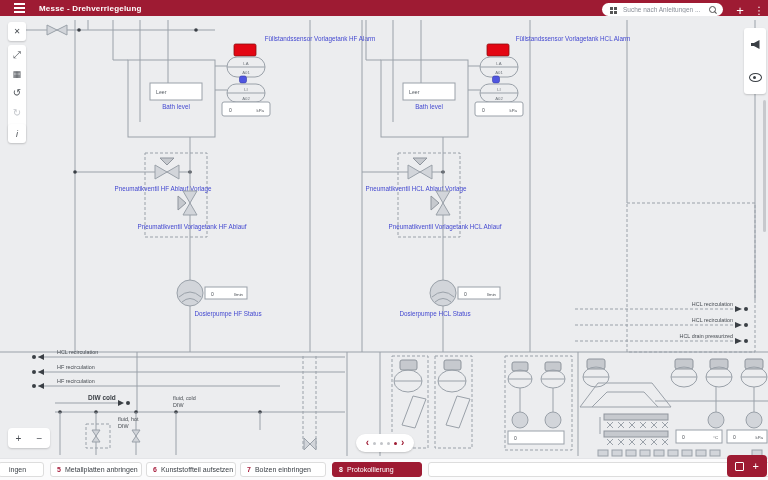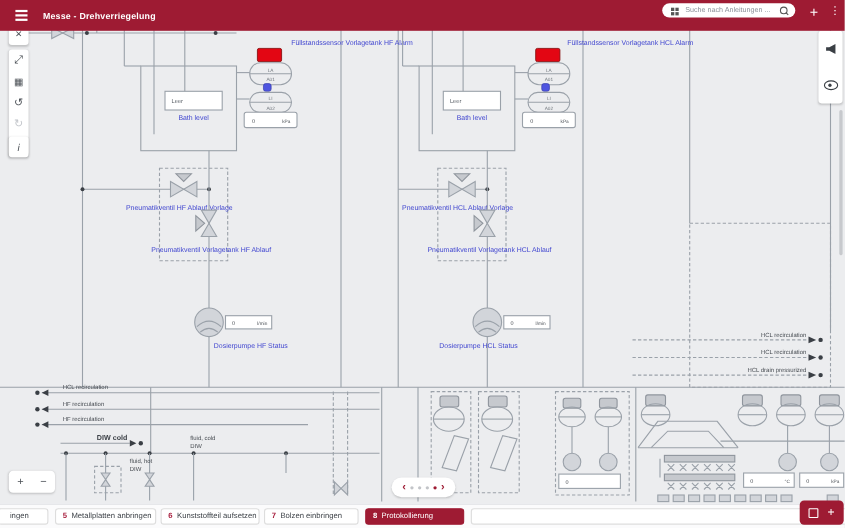--- a/index.html
+++ b/index.html
@@ -1,20 +1,20 @@
 <!DOCTYPE html>
 <html><head>
 <meta charset="utf-8">
 <style>
   html,body{margin:0;padding:0;}
   body{width:768px;height:480px;overflow:hidden;position:relative;
        background:#ECEDEF;font-family:"Liberation Sans",sans-serif;
        -webkit-font-smoothing:antialiased;}
   
-  .topbar{position:absolute;left:0;top:0;width:768px;height:28px;background:#9E1B33;
+  .topbar{position:absolute;left:0;top:0;width:768px;height:16px;background:#9E1B33;
           display:flex;align-items:center;z-index:30;}
   .hamburger{width:11px;height:2px;background:#fff;margin-left:14px;
              box-shadow:0 4px 0 #fff,0 -4px 0 #fff;}
   .apptitle{color:#fff;font-size:8px;font-weight:bold;margin-left:14px;letter-spacing:.2px;}
   .searchpill{position:absolute;left:602px;top:3px;width:121px;height:13px;background:#fff;
               border-radius:7px;display:flex;align-items:center;padding:0 6px;box-sizing:border-box;}
   .icon-apps{width:3px;height:3px;background:#555;box-shadow:4px 0 0 #555,0 4px 0 #555,4px 4px 0 #555;
              margin:-3px 8px 0 2px;flex:none;}
   .searchinput{border:none;outline:none;flex:1;font-size:6.5px;color:#333;background:transparent;
                font-family:"Liberation Sans",sans-serif;min-width:0;}

